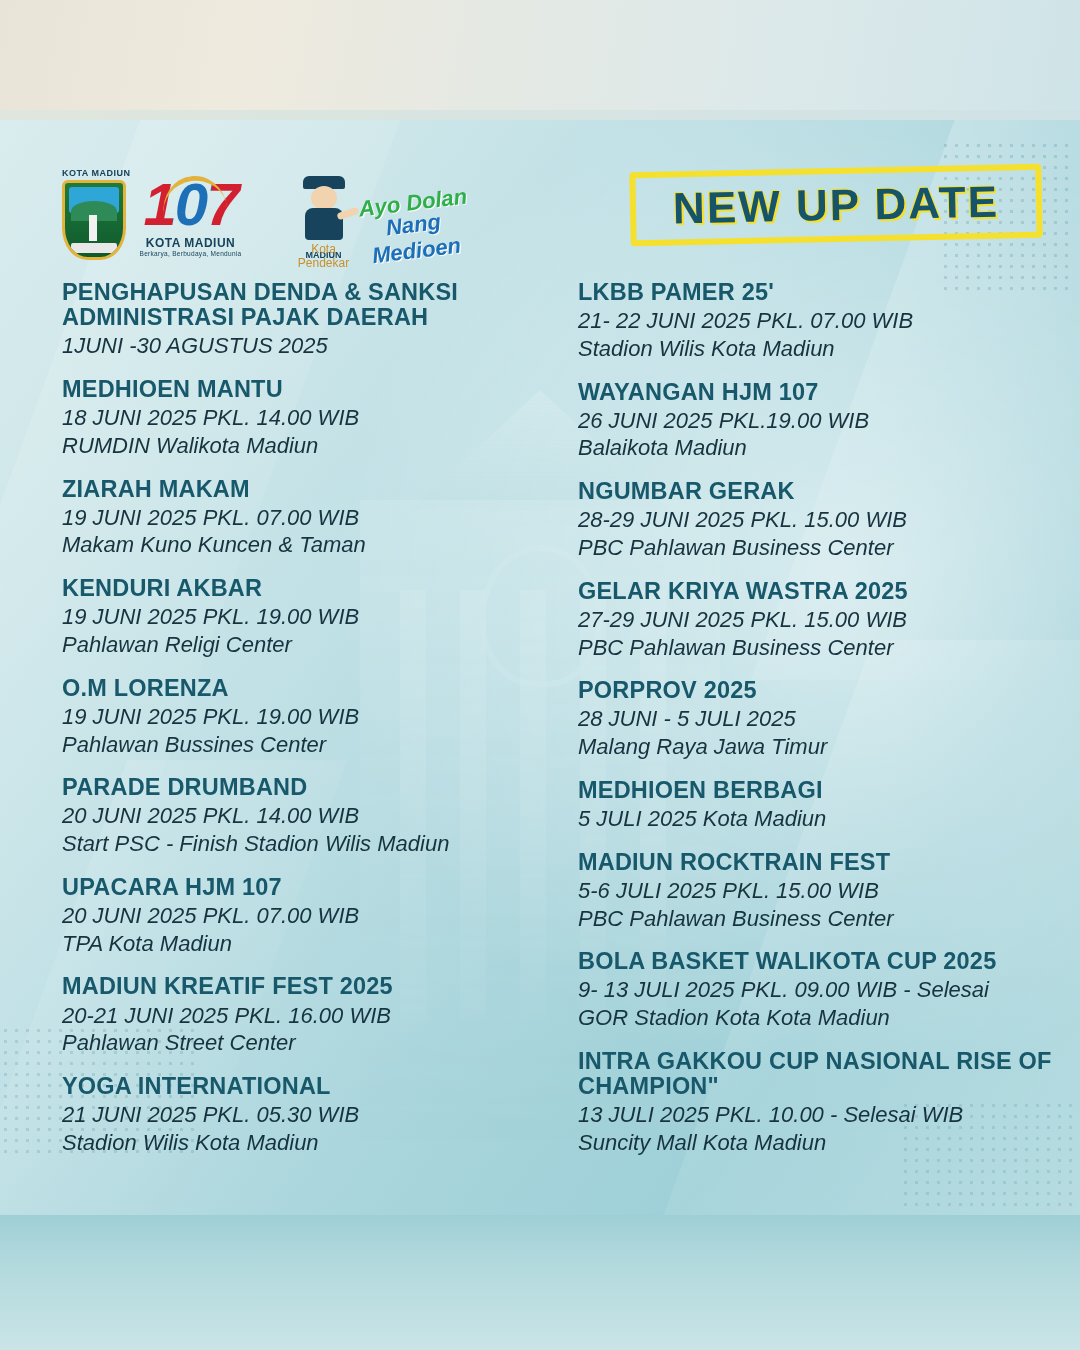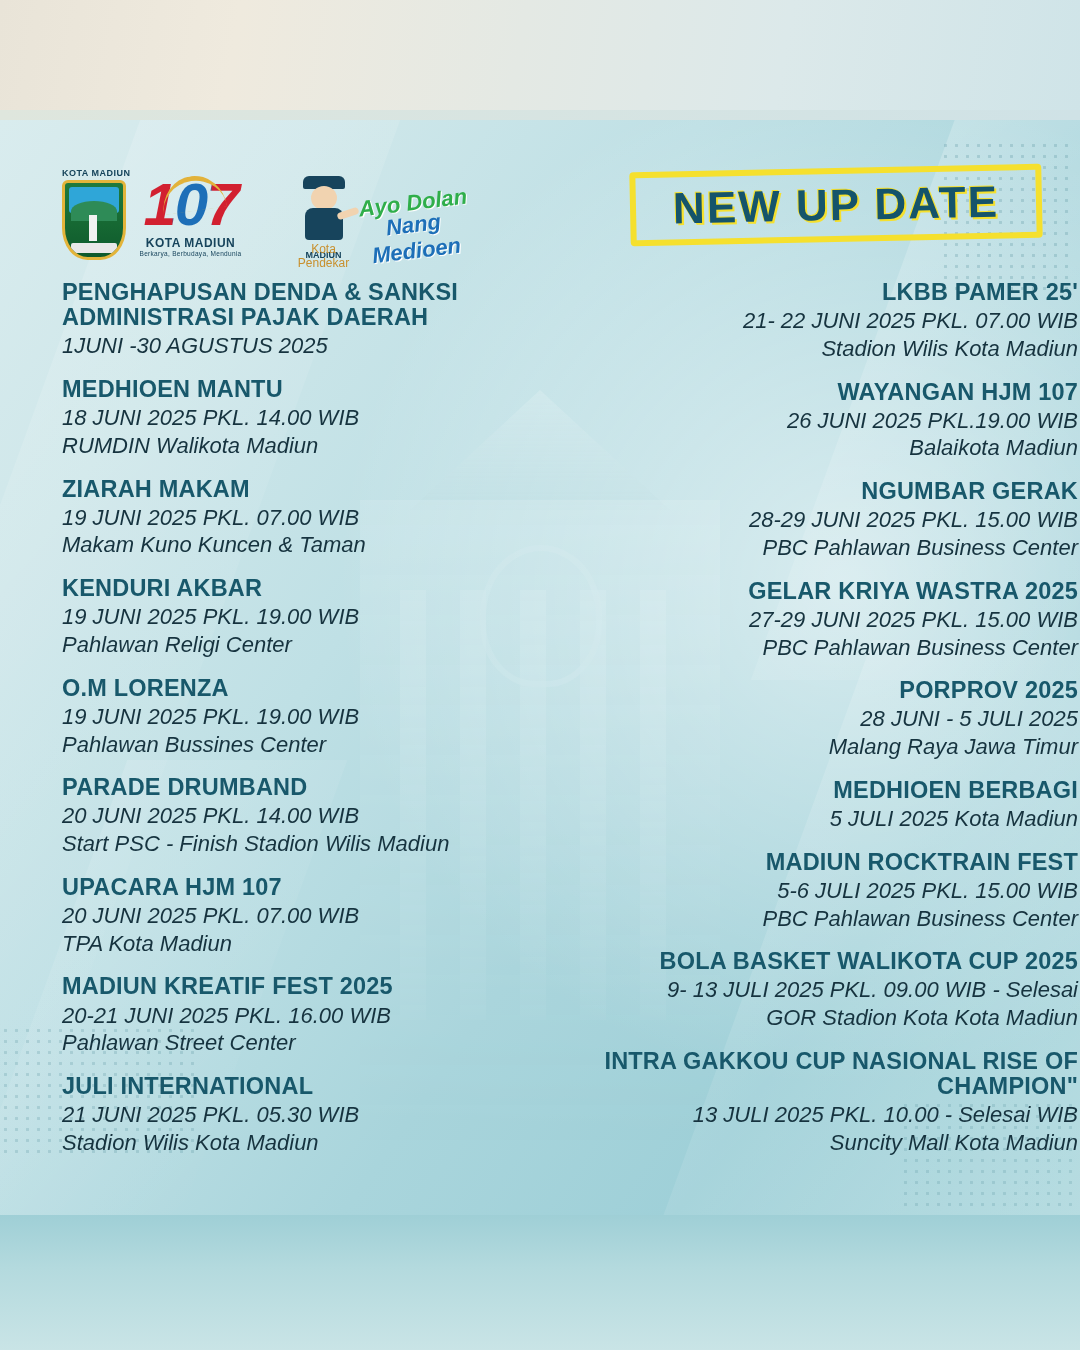--- a/index.html
+++ b/index.html
@@ -193,21 +193,21 @@
   
   .cols {
     position: absolute;
     left: 0; top: 160px;
     width: 1080px;
     display: flex;
     gap: 8px;
   }
   .col { width: 500px; }
   .col.left  { margin-left: 62px; }
-  .col.right { margin-left: 8px; text-align: right; }
+  .col.right { margin-left: 8px; }
 
   .event { margin-bottom: 17px; }
   .ev-title {
     font-size: 23.5px;
     font-weight: 900;
     color: #18586b;
     letter-spacing: 0.2px;
     line-height: 1.07;
     margin-bottom: 2px;
   }
@@ -335,21 +335,21 @@
         <div class="ev-line">TPA Kota Madiun</div>
       </div>
 
       <div class="event">
         <div class="ev-title">MADIUN KREATIF FEST 2025</div>
         <div class="ev-line">20-21 JUNI 2025 PKL. 16.00 WIB</div>
         <div class="ev-line">Pahlawan Street Center</div>
       </div>
 
       <div class="event">
-        <div class="ev-title">JULI INTERNATIONAL</div>
+        <div class="ev-title">YOGA INTERNATIONAL</div>
         <div class="ev-line">21 JUNI 2025 PKL. 05.30 WIB</div>
         <div class="ev-line">Stadion Wilis Kota Madiun</div>
       </div>
 
     </div>
 
     <div class="col right">
 
       <div class="event">
         <div class="ev-title">LKBB PAMER 25'</div>

